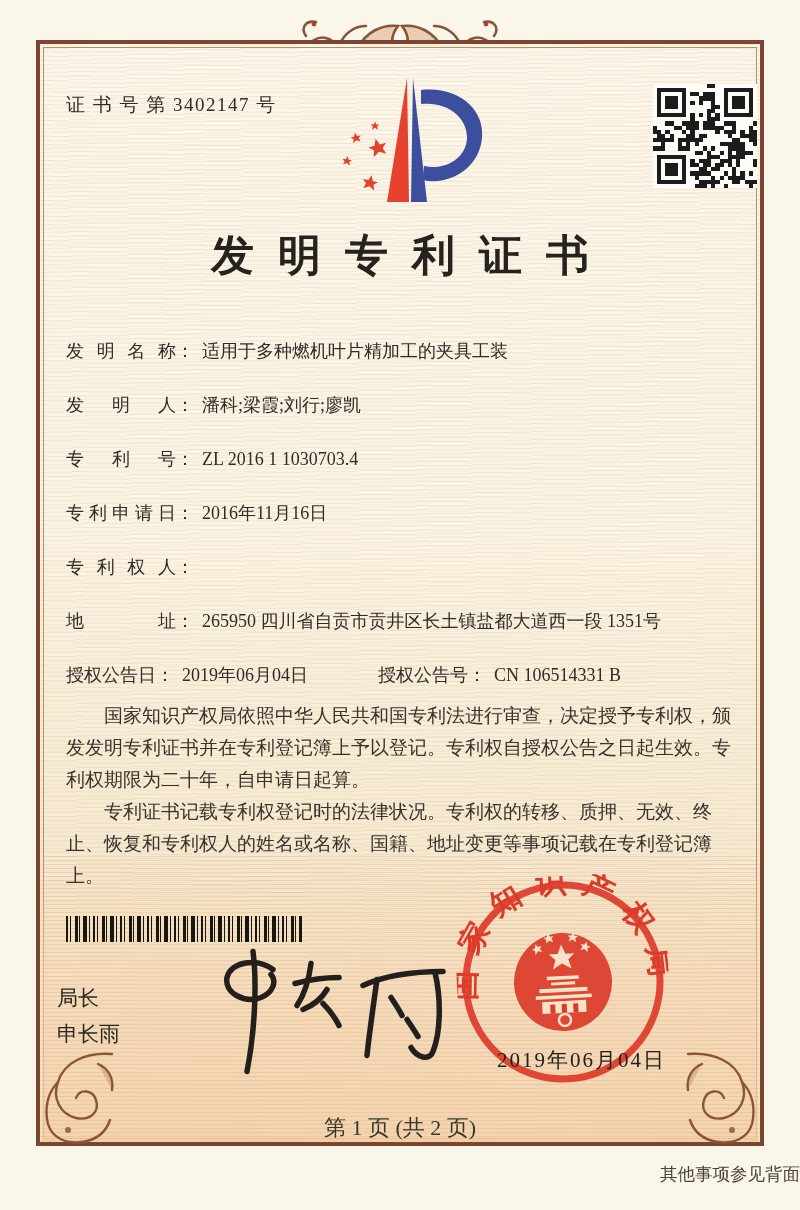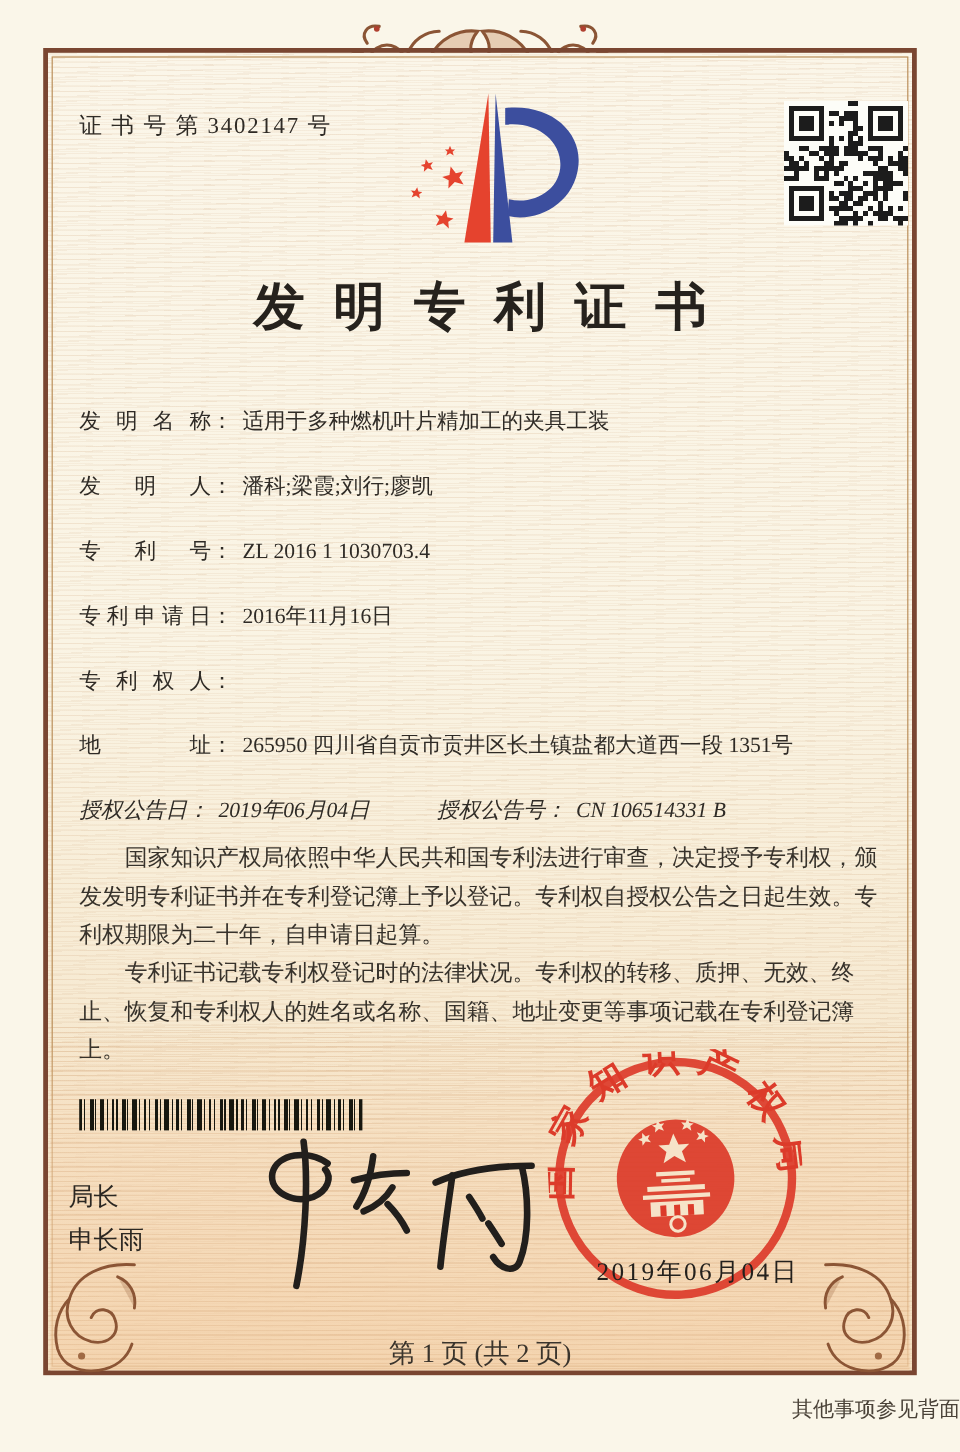--- a/index.html
+++ b/index.html
@@ -35,22 +35,22 @@
     font-size:43px;font-weight:700;letter-spacing:24px;text-indent:24px;color:#26221d;white-space:nowrap;font-family:Liberation Serif, serif;
   }
   .fields{position:absolute;left:66px;right:62px;top:337px;font-size:18px;}
   .field-row{display:flex;line-height:29px;margin-bottom:25px;}
   .field-label{
     display:inline-block;width:110px;flex:0 0 110px;
     text-align:justify;text-align-last:justify;white-space:normal;
   }
   .field-colon{flex:0 0 auto;margin-right:8px;}
   .field-value{flex:1 1 auto;}
-  .dual .pair{display:flex;white-space:nowrap;font-style:italic;}
-  .dual .pair.second{margin-left:56px;align-items:flex-end;}
+  .dual .pair{display:flex;white-space:nowrap;}
+  .dual .pair.second{margin-left:70px;align-items:flex-end;}
   .dual .pair .field-label{width:auto;flex:0 0 auto;text-align:left;text-align-last:auto;}
   .paras{position:absolute;left:66px;right:60px;top:700px;font-size:19px;line-height:32px;color:#37322b;}
   .paras p{margin:0;text-indent:2em;}
   .barcode{
     position:absolute;left:66px;top:916px;width:236px;height:26px;
     background:
       repeating-linear-gradient(90deg,
         #17170f 0 2px, rgba(0,0,0,0) 2px 4px,
         #17170f 4px 5px, rgba(0,0,0,0) 5px 9px,
         #17170f 9px 12px, rgba(0,0,0,0) 12px 13px,

